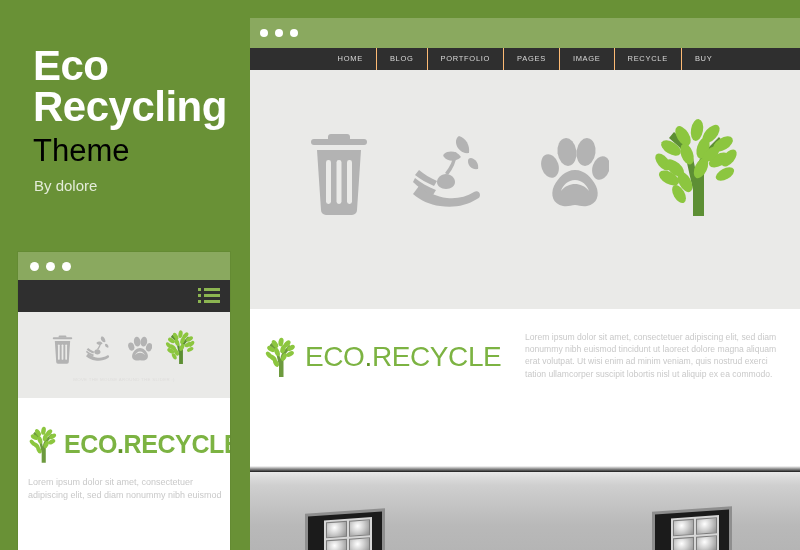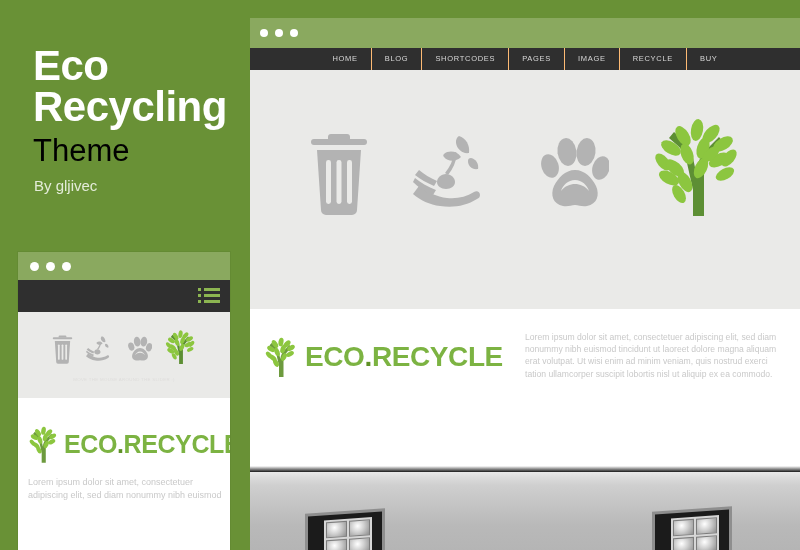--- a/index.html
+++ b/index.html
@@ -53,21 +53,21 @@
     position:absolute;left:0;right:0;top:48px;
     display:flex;justify-content:center;align-items:flex-end;gap:44px;
   }
   .slider-caption{
     position:absolute;left:0;right:0;top:280px;text-align:center;
     color:#dedddb;font-size:11px;letter-spacing:1.1px;
   }
   .content{background:#ffffff;position:relative;height:145px;width:100%;}
   .brand{position:absolute;left:14px;top:28px;display:flex;align-items:center;gap:7px;}
   .brand-word{
-    font-size:28px;font-weight:bold;color:#7cb342;letter-spacing:-0.4px;line-height:1;
+    font-size:28px;font-weight:normal;color:#7cb342;letter-spacing:-0.4px;line-height:1;
   }
   .brand-word .dotsep{color:#5f9126;}
   .lorem{
     position:absolute;left:275px;top:22px;width:262px;
     color:#c9c9c9;font-size:8.6px;line-height:12.2px;text-align:left;
   }
   
   .photo{position:relative;width:100%;height:150px;background:#ffffff;overflow:hidden;}
   .ceiling{position:absolute;left:0;right:0;top:18px;bottom:0;
     background:linear-gradient(180deg,#e9e9e9 0%,#dcdcdc 4%,#cfcfcf 10%,#b9b9b9 40%,#ababab 100%);}
@@ -103,38 +103,38 @@
 </style>
 </head>
 <body>
 
 <div class="promo">
   <div class="promo-title">
     <span>Eco</span><br>
     <span>Recycling</span>
   </div>
   <div class="promo-sub">Theme</div>
-  <div class="promo-author">By gljivec</div>
+  <div class="promo-author">By dolore</div>
 </div>
 
 <div class="win" id="main-window">
 
   <div class="win-bar">
     <div class="dots">
       <span class="dot"></span>
       <span class="dot"></span>
       <span class="dot"></span>
     </div>
   </div>
 
   <div class="navbar">
     <ul class="nav-list">
       <li class="nav-item">HOME</li>
       <li class="nav-item">BLOG</li>
-      <li class="nav-item">SHORTCODES</li>
+      <li class="nav-item">PORTFOLIO</li>
       <li class="nav-item">PAGES</li>
       <li class="nav-item">IMAGE</li>
       <li class="nav-item">RECYCLE</li>
       <li class="nav-item">BUY</li>
     </ul>
   </div>
 
   <div class="slider">
     <div class="slider-icons">
 

